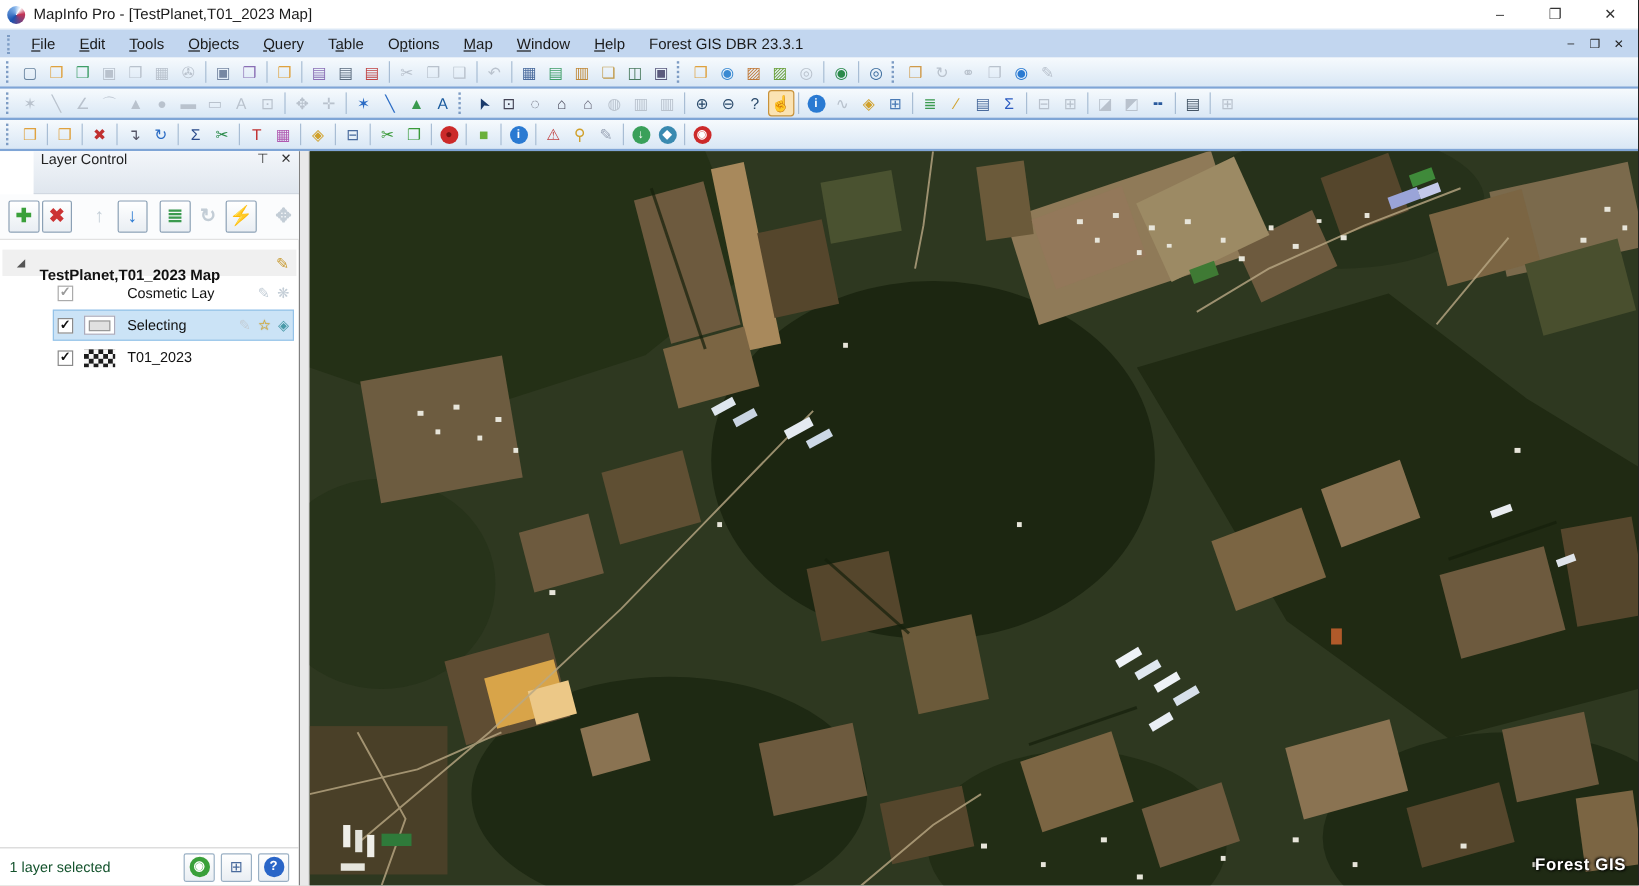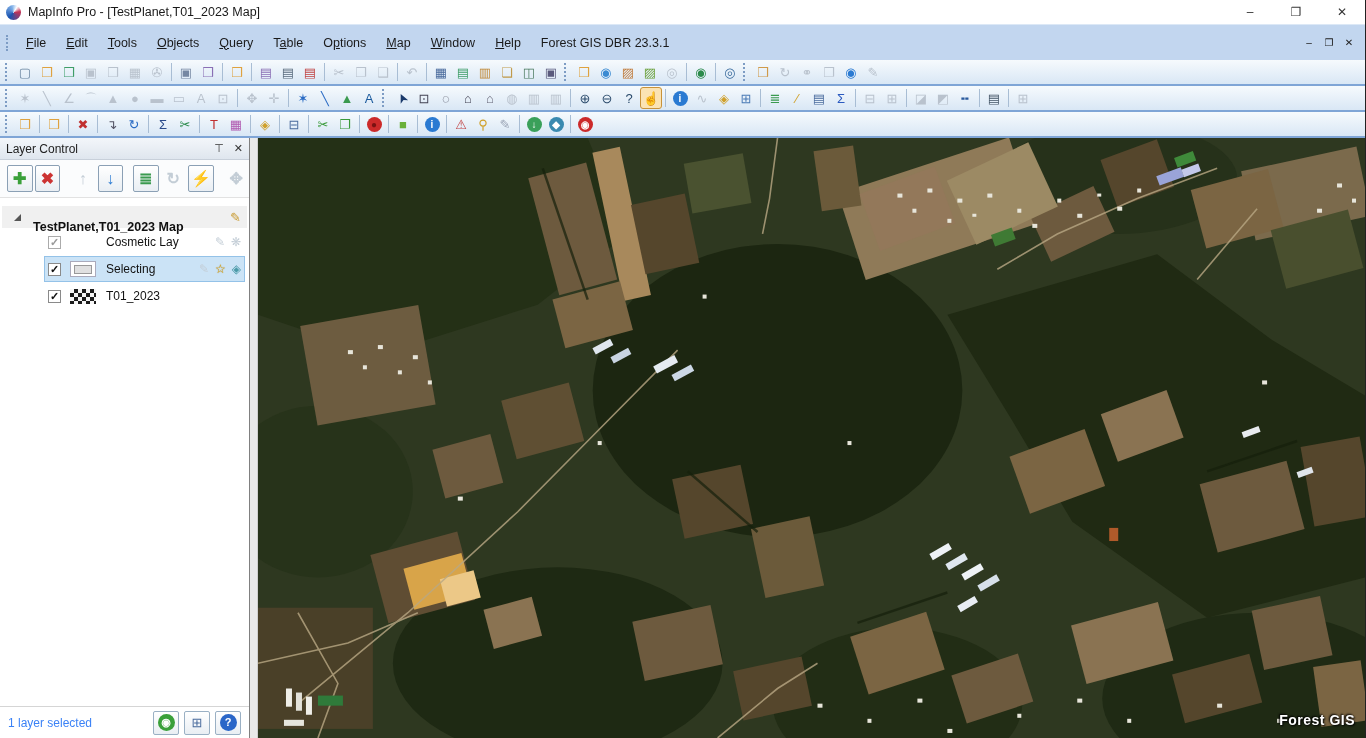--- a/index.html
+++ b/index.html
@@ -13,21 +13,21 @@
     padding:0 0 0 6px; flex:0 0 auto; }
   .app-logo { width:15px; height:15px; border-radius:50%;
     background:conic-gradient(from 220deg,#1a53b0,#7fb0e8 35%,#ffffff 48%,#c23355 62%,#1a53b0);
     margin-right:7px; flex:0 0 auto; }
   .title-text { font-size:12.5px; color:#1a1a1a; }
   .win-controls { margin-left:auto; display:flex; height:100%; }
   .win-btn { width:46px; height:100%; display:flex; align-items:center; justify-content:center;
     font-size:12px; color:#333; }
 
   
-  .menubar { height:36px; background:#c2d6ef; display:flex; align-items:center;
+  .menubar { height:24px; background:#c2d6ef; display:flex; align-items:center;
     padding-left:4px; flex:0 0 auto; border-top:1px solid #dce8f6; }
   .menu-grip { width:4px; height:16px; border-left:2px dotted #7d9cc4; margin:0 6px 0 2px; }
   .menu-item { font-size:12.5px; color:#1a1a1a; padding:3px 10px; }
   .menu-item u { text-decoration:underline; }
   .child-controls { margin-left:auto; display:flex; gap:4px; padding-right:8px; }
   .child-btn { font-size:10px; color:#222; width:16px; text-align:center; }
 
   
   .toolbar-row { height:26px; background:linear-gradient(#f6fafd,#d9e7f5);
     border-bottom:2px solid #7fa5d6; display:flex; align-items:center;
@@ -41,22 +41,22 @@
   .tb-btn.active { background:#fbe3b3; border:1.5px solid #c8923a; }
   .glyph.disc { width:15px; height:15px; border-radius:50%; font-size:10px;
     line-height:15px; text-align:center; font-weight:bold; }
 
   
   .main { flex:1 1 auto; display:flex; min-height:0; }
 
   
   .panel { width:250px; flex:0 0 auto; display:flex; flex-direction:column;
     background:#fff; border-right:1px solid #808080; }
-  .panel-header { height:22px; background:linear-gradient(#f3f6fa,#dfe6ee);
-    display:flex; align-items:center; padding:0 6px; border-bottom:1px solid #c8d0da; }
+  .panel-header { height:36px; background:linear-gradient(#f3f6fa,#dfe6ee);
+    display:flex; align-items:flex-start; padding:0 6px; border-bottom:1px solid #c8d0da;margin-left:28px; }
   .panel-title { font-size:12px; color:#222; }
   .panel-header-icons { margin-left:auto; display:flex; gap:10px; }
   .ph-icon { font-size:11px; color:#333; }
   .panel-toolbar { height:38px; display:flex; align-items:center; gap:2px;
     padding:0 0 0 7px; background:#fbfcfd; border-bottom:1px solid #e2e2e2; }
   .lc-btn { width:26px; height:27px; display:flex; align-items:center; justify-content:center; }
   .lc-btn .glyph { font-size:16px; line-height:1; font-weight:bold; }
   .lc-btn.box { border:1px solid #8ba0b5; background:linear-gradient(#ffffff,#e9eef3); border-radius:2px; }
   .lc-btn.disabled .glyph { color:#c3cdd6 !important; }
   .lc-gap { width:6px; }
@@ -84,21 +84,21 @@
   .layer-label { font-size:12px; color:#111; margin-left:6px; white-space:nowrap;
     overflow:hidden; max-width:78px; }
   .row-icons { margin-left:auto; display:flex; gap:6px; align-items:center; }
   .row-icon { font-size:12px; line-height:1; }
   .row-icon.dim { color:#c3cdd6; }
   .row-icon.wand { color:#e8b020; text-shadow:0 0 1px #8a6a10; }
   .row-icon.tag-teal { color:#4a9aa8; }
 
   .panel-footer { flex:0 0 auto; height:32px; border-top:1px solid #d5d5d5;
     display:flex; align-items:center; padding:0 8px; }
-  .footer-status { font-size:12px; color:#3b82f6; }
+  .footer-status { font-size:12px; color:#14532d; }
   .footer-btns { margin-left:auto; display:flex; gap:5px; }
   .ft-btn { width:26px; height:24px; border:1px solid #9ab0c4; border-radius:2px;
     background:linear-gradient(#ffffff,#e9eef3); display:flex; align-items:center; justify-content:center; }
   .ft-btn .glyph { font-size:13px; line-height:1; }
   .ft-btn .glyph.disc { width:17px; height:17px; line-height:17px; font-size:11px; }
 
   
   .splitter { width:8px; flex:0 0 auto; background:#e9e9e9; border-right:1px solid #cfcfcf; }
   .map-area { flex:1 1 auto; position:relative; background:#2b3520; overflow:hidden; }
   .map-area svg { position:absolute; inset:0; width:100%; height:100%; }

